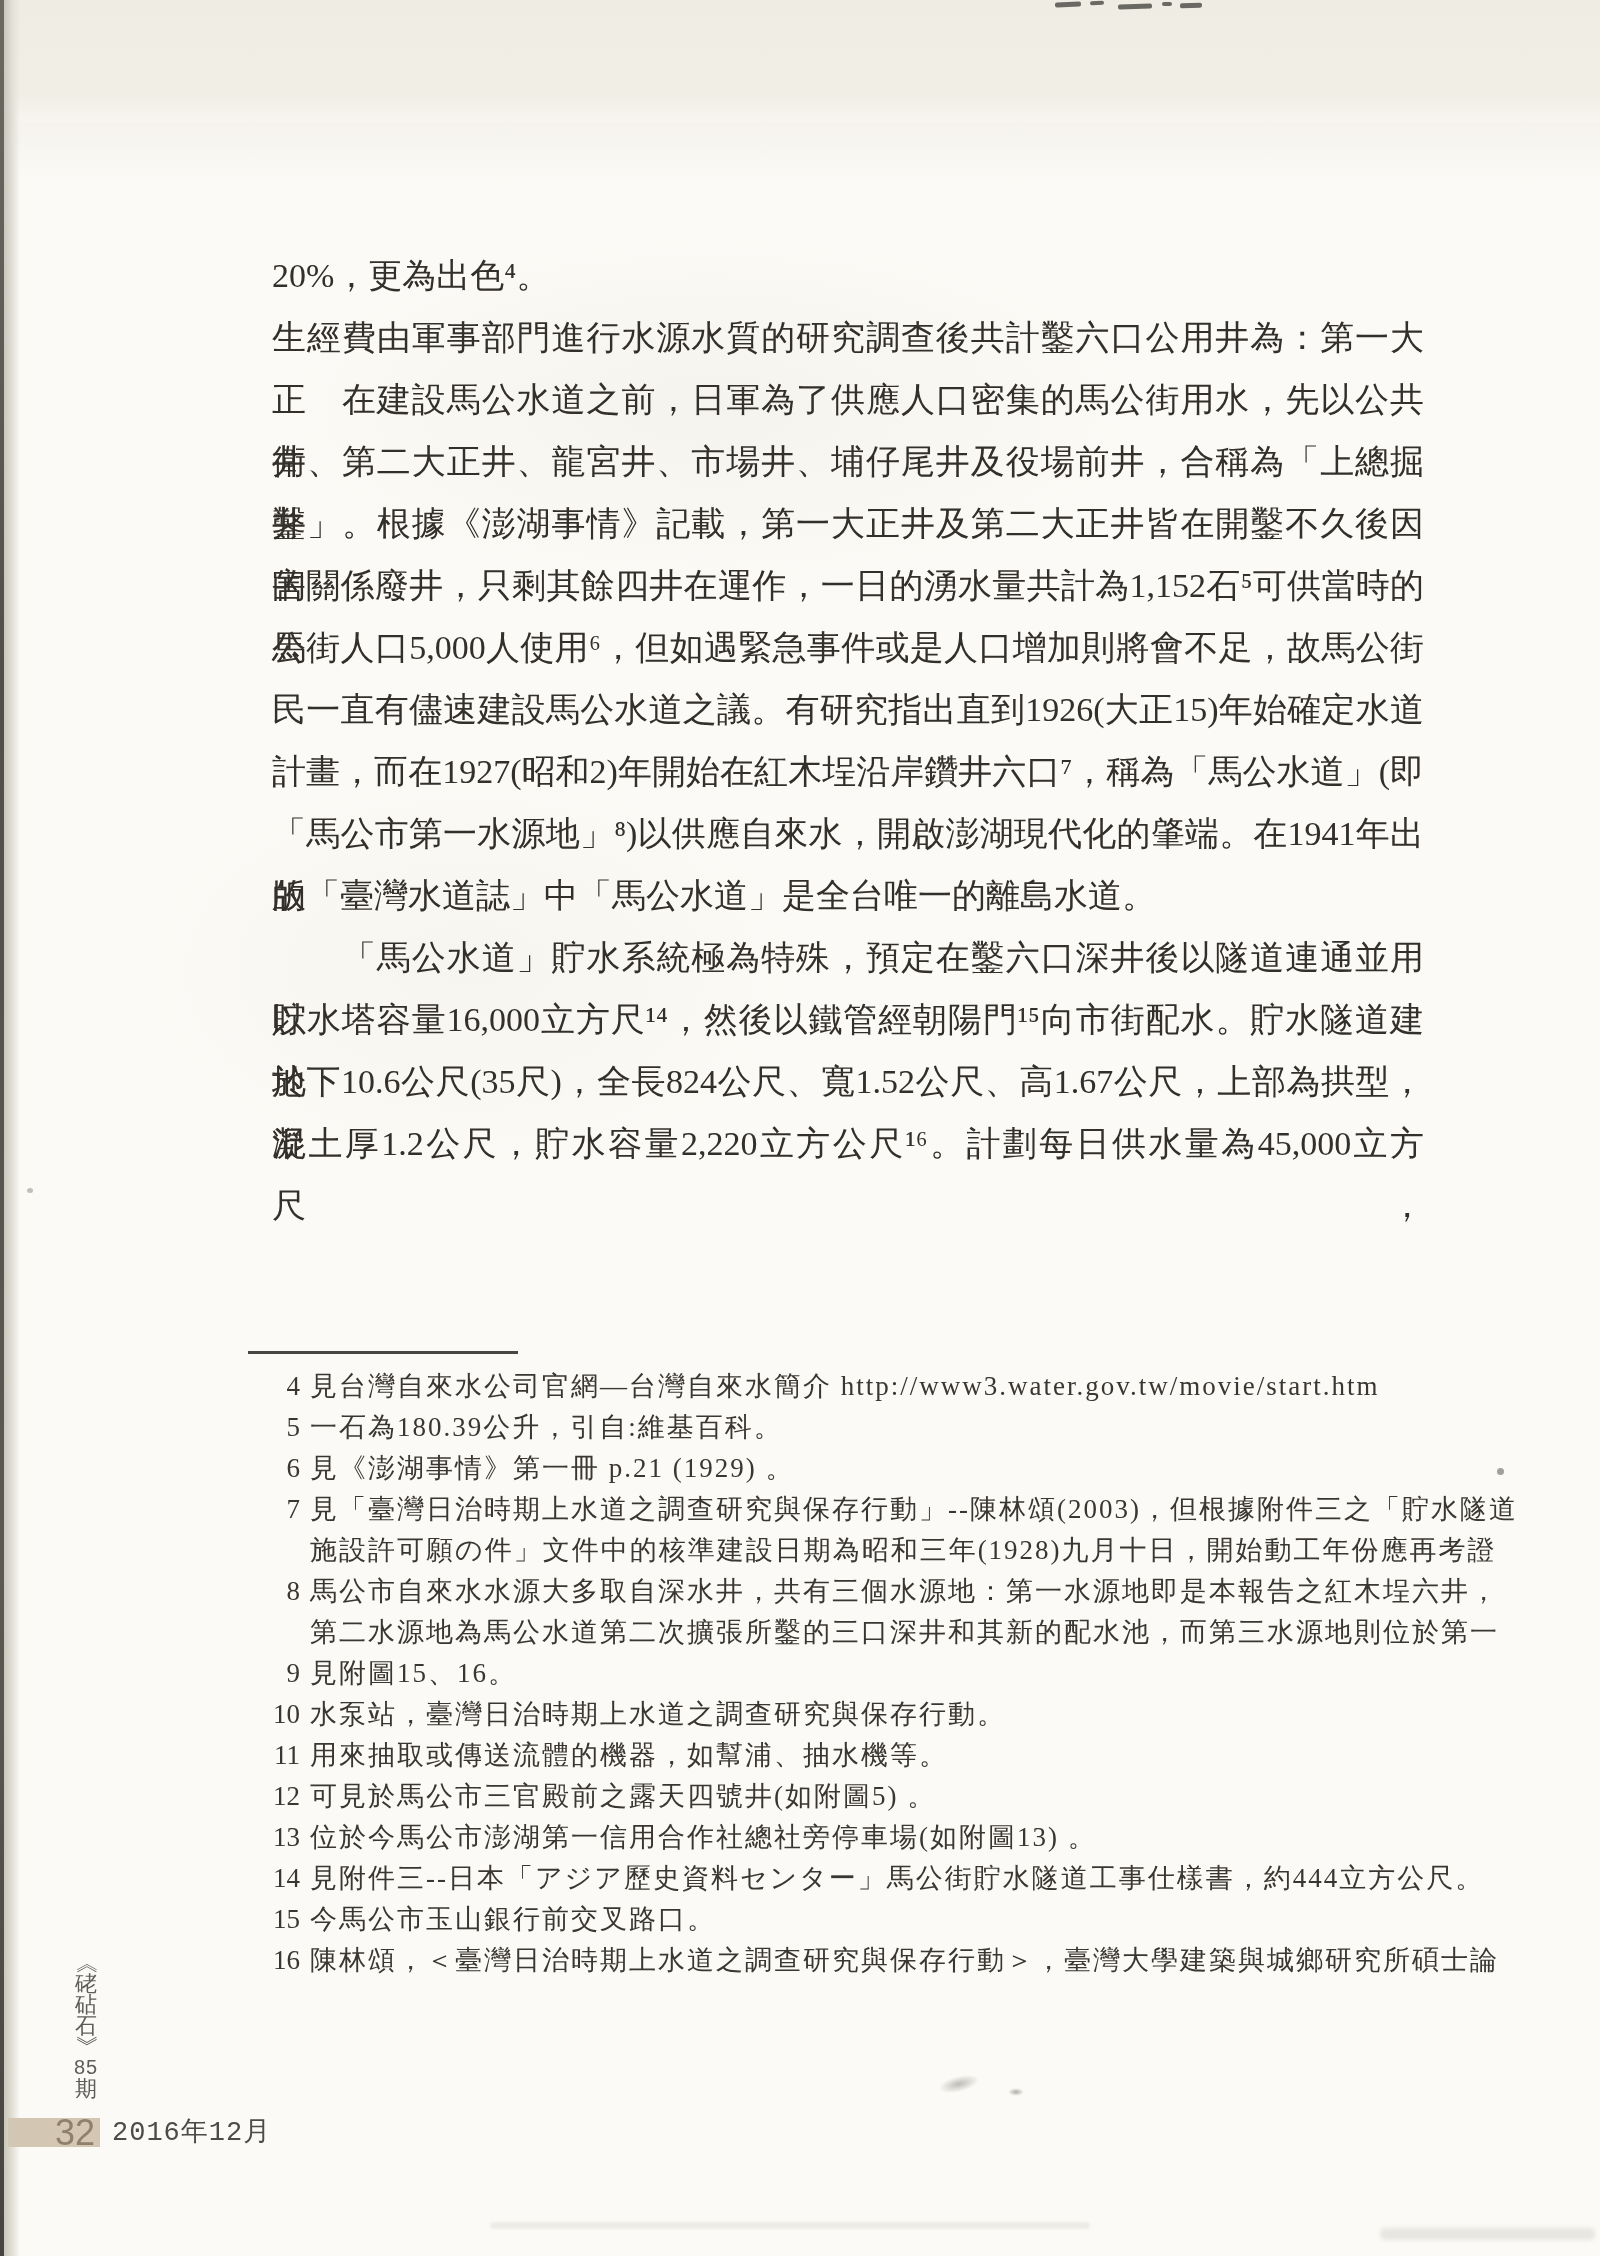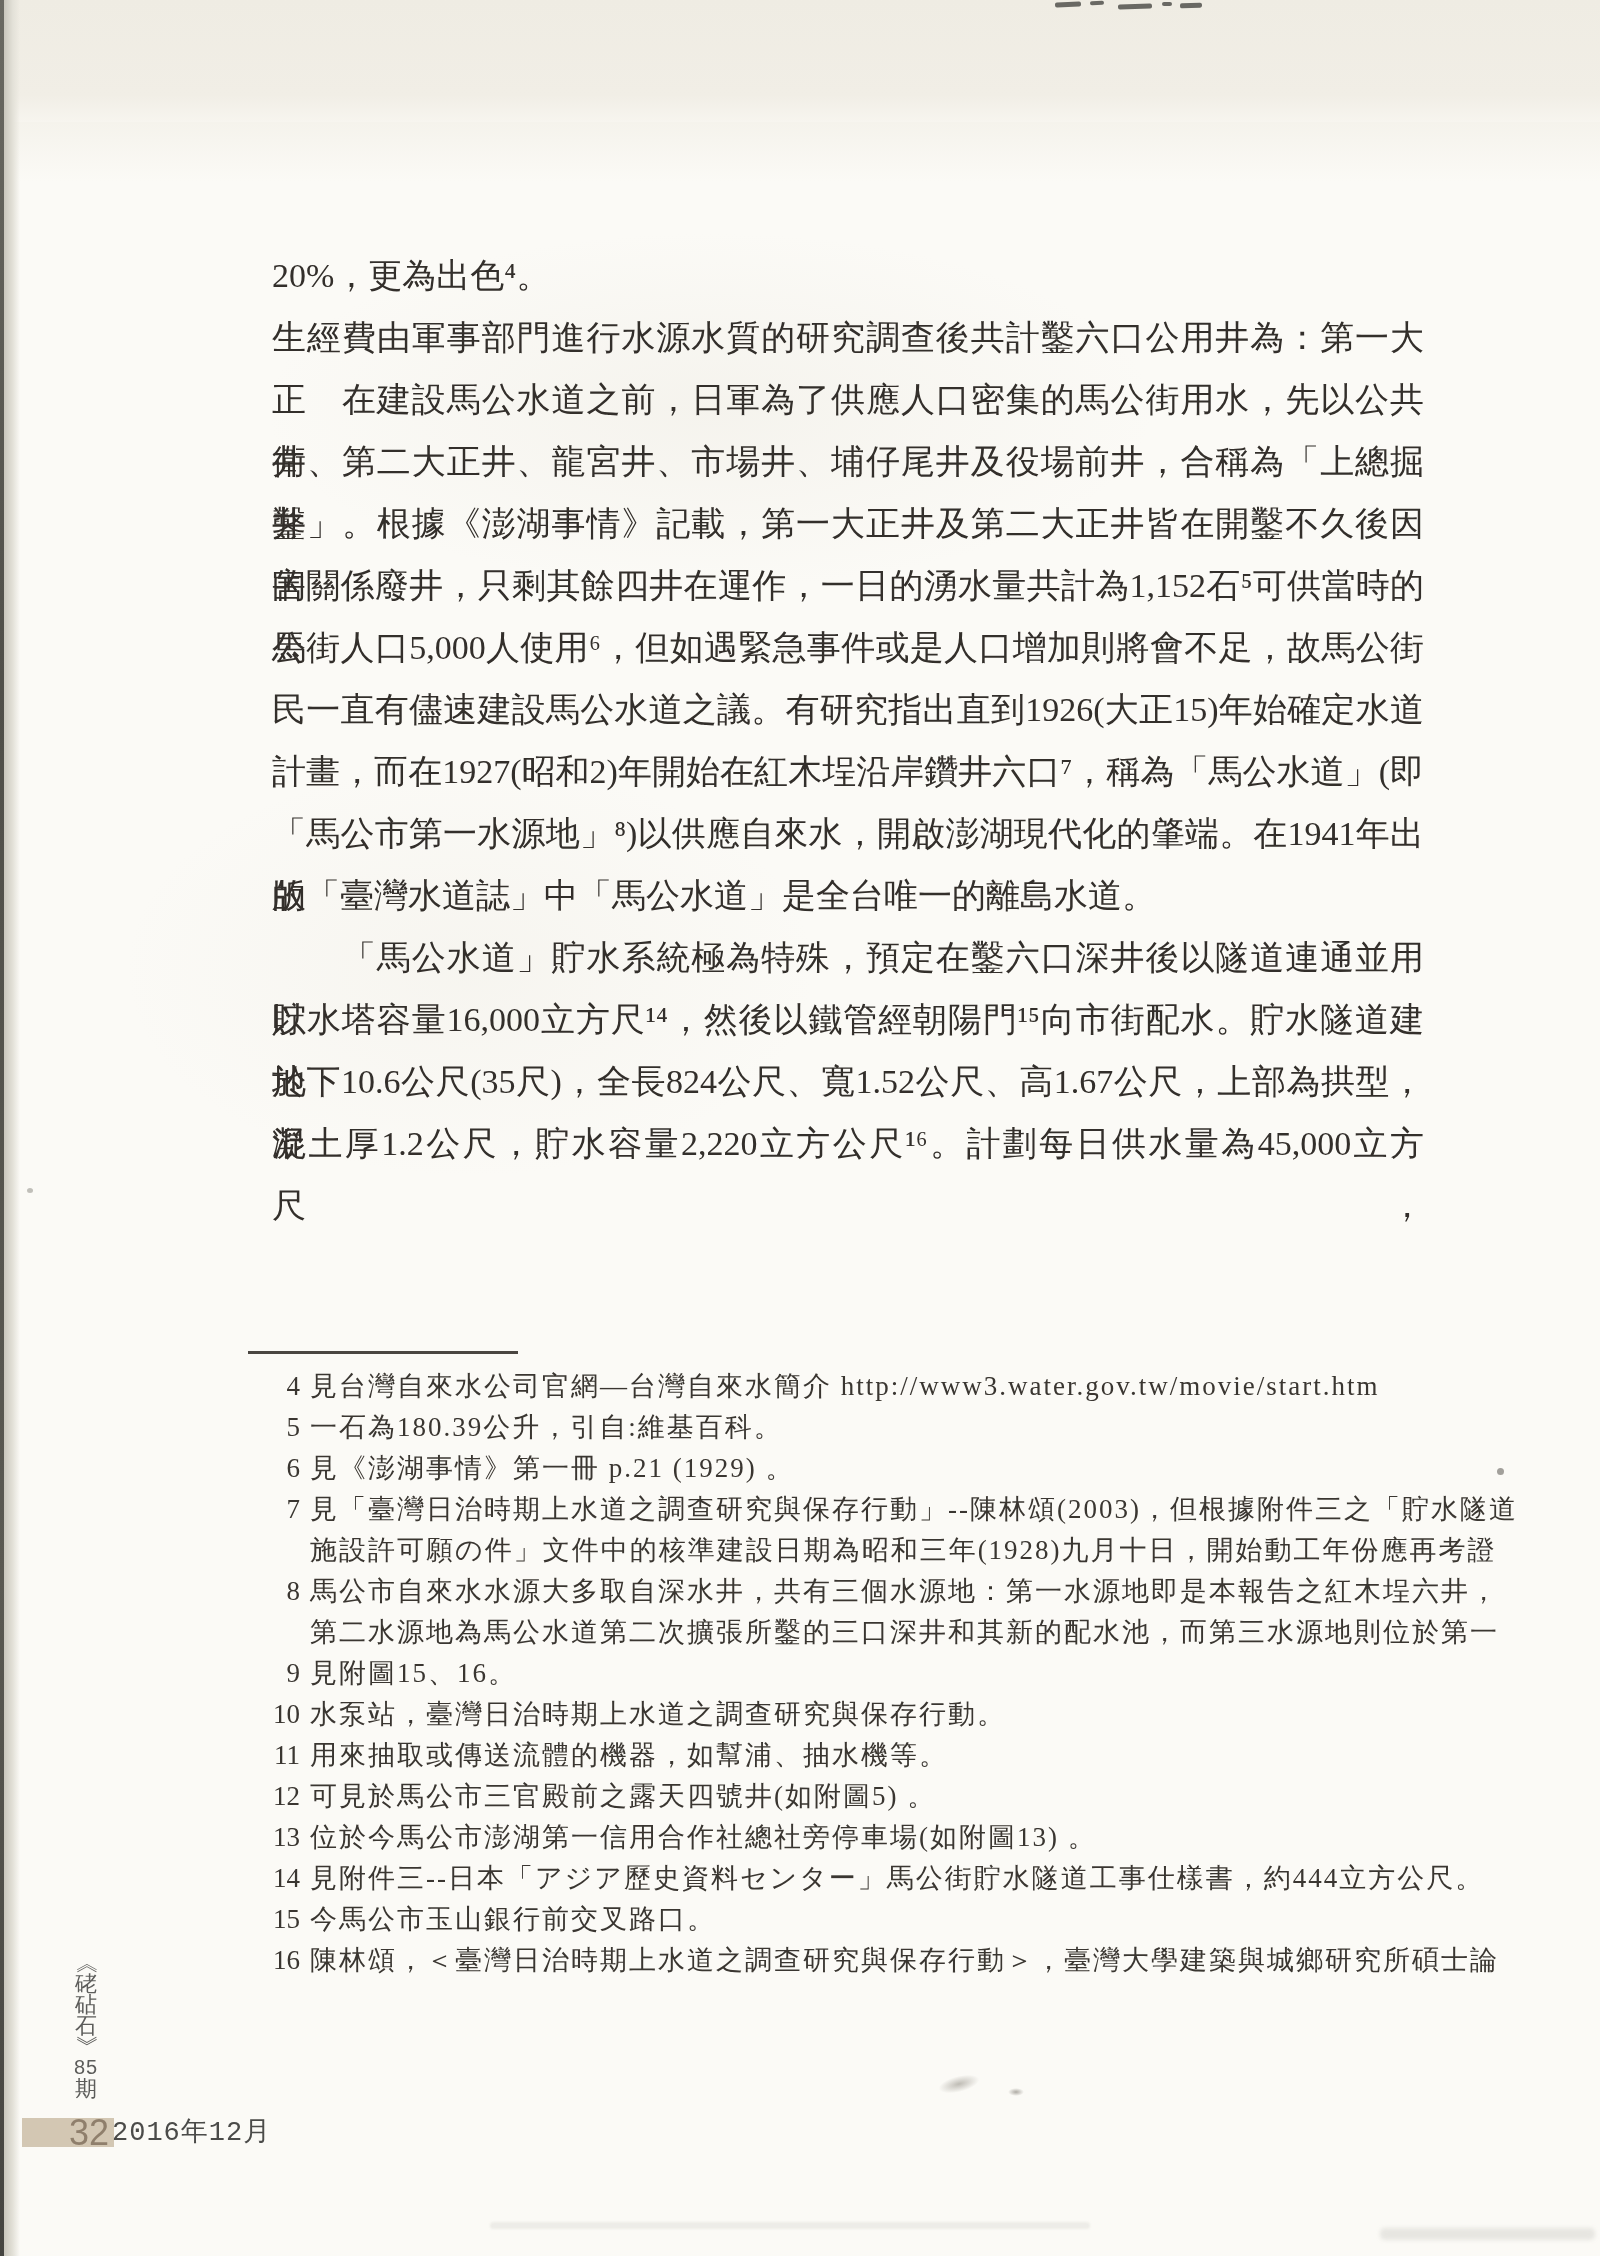--- a/index.html
+++ b/index.html
@@ -71,21 +71,21 @@
     position:absolute;left:62px;top:1952px;width:48px;
     color:#5c5c5a;
     font-family:"Liberation Sans","DejaVu Sans",sans-serif;
   }
   .jt-char{
     height:21px;line-height:21px;font-size:22px;text-align:center;
   }
   .jt-char.rot{transform:rotate(90deg);}
   .jt-char.num{font-size:20px;letter-spacing:1px;}
   .page-num-box{
-    position:absolute;left:22px;top:2118px;width:92px;height:29px;
+    position:absolute;left:8px;top:2118px;width:92px;height:29px;
     background:#d3c7b3;
     font-family:"Liberation Sans","DejaVu Sans",sans-serif;
     color:#8f7f6c;font-size:36px;line-height:29px;
     text-align:right;padding-right:5px;box-sizing:border-box;
   }
   .issue-date{
     position:absolute;left:112px;top:2119px;height:29px;line-height:29px;
     font-family:Liberation Mono, monospace;
     color:#4b4b49;font-size:27px;letter-spacing:1px;
   }

